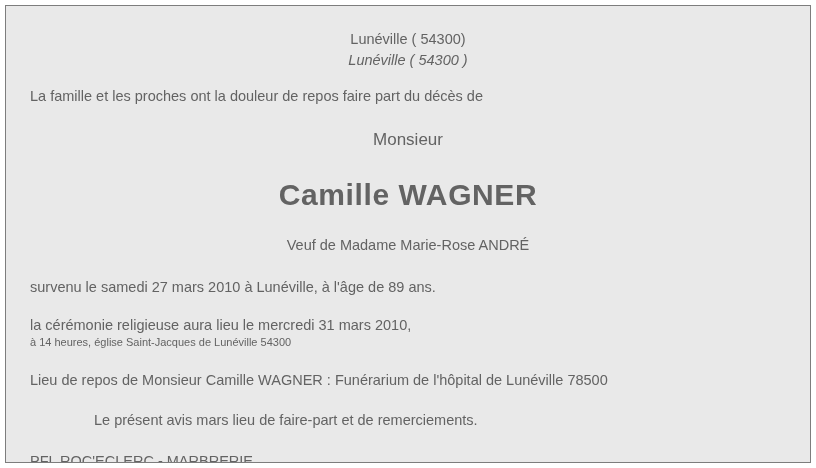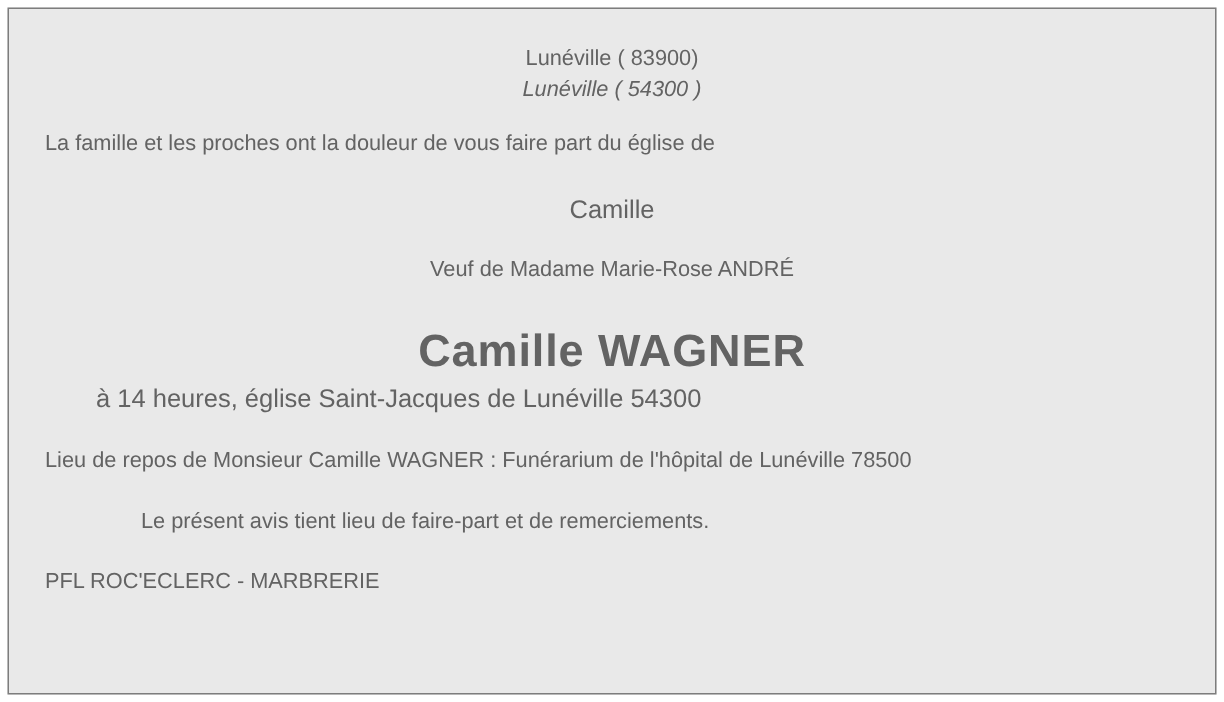--- a/index.html
+++ b/index.html
@@ -60,58 +60,59 @@
   }
   .death-info {
     font-size: 14.5px;
     margin-top: 24px;
   }
   .ceremony-1 {
     font-size: 14.5px;
     margin-top: 19px;
   }
   .ceremony-2 {
-    font-size: 17px;
+    font-size: 11px;
     margin-top: 1px;
-    margin-left: 34px;
   }
   .resting {
     font-size: 14.5px;
     margin-top: 21px;
   }
   .thanks {
     font-size: 14.5px;
     margin-top: 22px;
     padding-left: 64px;
   }
   .company {
     font-size: 14.5px;
     margin-top: 22px;
   }
 </style>
 </head>
 <body>
 
 <div class="notice-card">
 
-  <div class="line center city-line-1">Lunéville ( 83900)</div>
+  <div class="line center city-line-1">Lunéville ( 54300)</div>
 
   <div class="line center city-line-2">Lunéville ( 54300 )</div>
 
-  <div class="line left intro">La famille et les proches ont la douleur de vous faire part du église de</div>
+  <div class="line left intro">La famille et les proches ont la douleur de repos faire part du décès de</div>
 
-  <div class="line center honorific">Camille</div>
+  <div class="line center honorific">Monsieur</div>
+
+  <div class="line center deceased-name">Camille WAGNER</div>
 
   <div class="line center spouse">Veuf de Madame Marie-Rose ANDRÉ</div>
 
-  <div class="line center deceased-name">Camille WAGNER</div>
+  <div class="line left death-info">survenu le samedi 27 mars 2010 à Lunéville, à l'âge de 89 ans.</div>
 
-
+  <div class="line left ceremony-1">la cérémonie religieuse aura lieu le mercredi 31 mars 2010,</div>
 
   <div class="line left ceremony-2">à 14 heures, église Saint-Jacques de Lunéville 54300</div>
 
   <div class="line left resting">Lieu de repos de Monsieur Camille WAGNER : Funérarium de l'hôpital de Lunéville 78500</div>
 
-  <div class="line left thanks">Le présent avis tient lieu de faire-part et de remerciements.</div>
+  <div class="line left thanks">Le présent avis mars lieu de faire-part et de remerciements.</div>
 
   <div class="line left company">PFL ROC'ECLERC - MARBRERIE</div>
 
 </div>
 
 </body></html>

